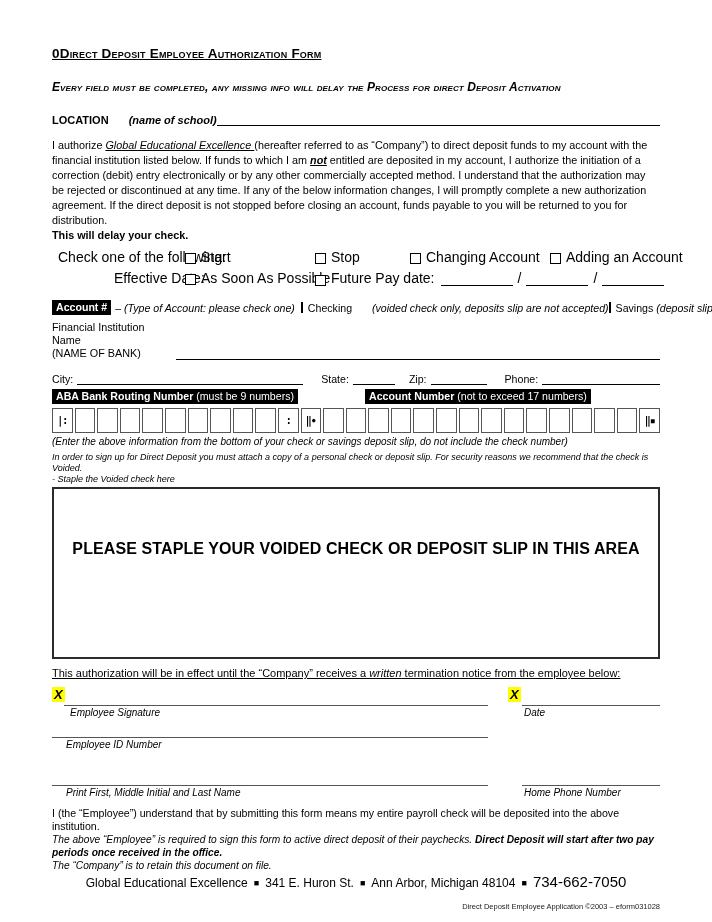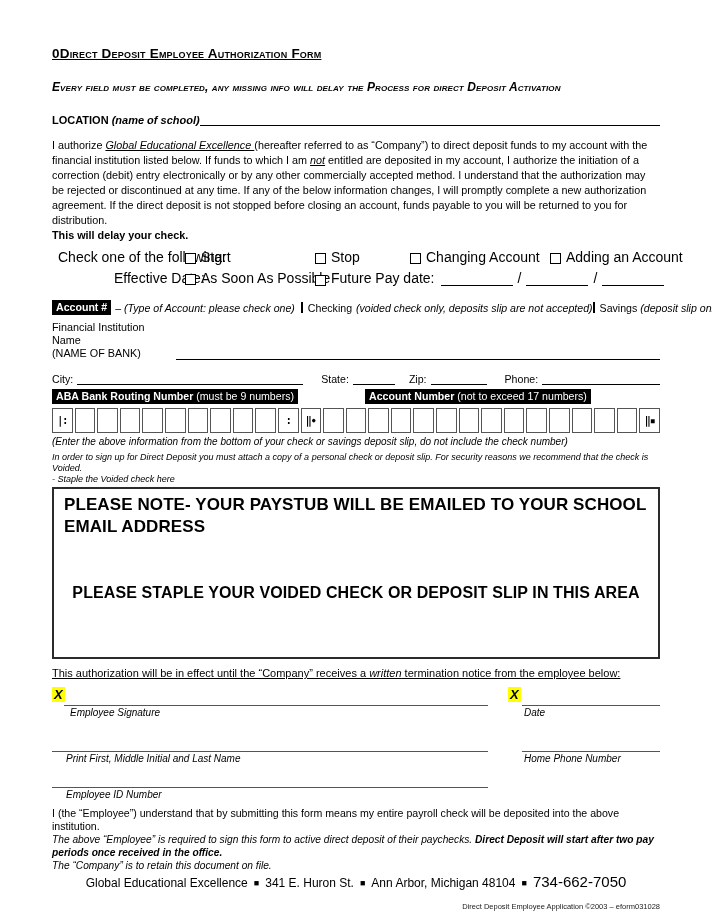--- a/index.html
+++ b/index.html
@@ -13,27 +13,27 @@
 
   .title {
     margin-top:46px; font-size:13.5px; font-weight:bold;
     font-variant:small-caps; text-decoration:underline; letter-spacing:.2px;
   }
   .warning {
     margin-top:19px; font-size:12px; font-weight:bold; font-style:italic;
     font-variant:small-caps; letter-spacing:.1px;
   }
   .location-row { margin-top:19px; display:flex; align-items:flex-end; font-size:11px; font-weight:bold; }
-  .location-row .hint { font-style:italic; margin-left:3px; }
+  .location-row .hint { font-style:italic; margin-left:20px; }
   .fl { display:inline-block; border-bottom:1px solid #000; height:13px; }
   .flex1 { flex:1; }
 
   .para { margin-top:12px; font-size:10.8px; line-height:15px; }
   .u-it { font-style:italic; text-decoration:underline; }
-  .u-bit { font-style:italic; font-weight:normal; text-decoration:underline; }
+  .u-bit { font-style:italic; font-weight:bold; text-decoration:underline; }
   .bold { font-weight:bold; }
 
   .check-row { position:relative; height:17px; font-size:14px; }
   .abs { position:absolute; top:0; white-space:nowrap; }
   .cb {
     display:inline-block; width:11px; height:11px; border:1.5px solid #000;
     vertical-align:-2px; margin-right:5px; background:#fff;
   }
   .inlrow { display:inline-flex; align-items:flex-end; }
   .dseg { border-bottom:1px solid #000; height:12px; display:inline-block; }
@@ -130,21 +130,21 @@
         <span class="slash">/</span>
         <span class="dseg" style="width:62px;"></span>
       </span>
     </div>
 
     <div class="acct-row">
       <span class="chip">Account #</span>
       <span class="it" style="margin-left:4px;"><span>–</span> <span>(Type of Account: please check one)</span></span>
       <span class="cb" style="margin-left:6px;"></span>
       <span>Checking</span>
-      <span class="it" style="margin-left:4px;">(voided check only, deposits slip are not accepted)</span>
+      <span class="it" style="margin-left:20px;">(voided check only, deposits slip are not accepted)</span>
       <span style="width:28px;"></span>
       <span class="cb"></span>
       <span>Savings</span>
       <span class="it" style="margin-left:3px;">(deposit slip only)</span>
     </div>
 
     <div class="bank-row">
       <span class="lbl">
         <span>Financial Institution Name</span><br>
         <span>(NAME OF BANK)</span>
@@ -199,49 +199,48 @@
     </div>
 
     <div class="micr-note">(Enter the above information from the bottom of your check or savings deposit slip, do not include the check number)</div>
 
     <div class="attach-note">
       <span>In order to sign up for Direct Deposit you must attach a copy of a personal check or deposit slip. For security reasons we recommend that the check is Voided.</span><br>
       <span>- Staple the Voided check here</span>
     </div>
 
     <div class="staple-box">
-      <div class="box-h1">PLEASE NOTE- YOUR PAYSTUB WILL BE EMAILED TO YOUR SCHOOL EMAIL ADDRESS</div>
       <div class="box-h2">PLEASE STAPLE YOUR VOIDED CHECK OR DEPOSIT SLIP IN THIS AREA</div>
     </div>
 
     <div class="auth-effect">
       <span>This authorization will be in effect until the “Company” receives a </span><span class="u-it">written</span><span> termination notice from the employee below:</span>
     </div>
 
     <div class="sig-row">
       <span class="xmark" style="left:0;">X</span>
       <span class="line" style="left:12px; width:424px; top:20px;"></span>
       <span class="sub-lbl" style="left:18px; top:22px;">Employee Signature</span>
       <span class="xmark" style="left:456px;">X</span>
       <span class="line" style="left:470px; width:138px; top:20px;"></span>
       <span class="sub-lbl" style="left:472px; top:22px;">Date</span>
     </div>
 
+    <div class="plain-row" style="margin-top:10px; height:24px;">
+      <span class="line" style="left:0; width:436px; top:8px;"></span>
+      <span class="sub-lbl" style="left:14px; top:10px;">Employee ID Number</span>
+    </div>
+
     <div class="plain-row" style="margin-top:22px;">
       <span class="line" style="left:0; width:436px; top:10px;"></span>
       <span class="sub-lbl" style="left:14px; top:12px;">Print First, Middle Initial and Last Name</span>
       <span class="line" style="left:470px; width:138px; top:10px;"></span>
       <span class="sub-lbl" style="left:472px; top:12px;">Home Phone Number</span>
     </div>
 
-    <div class="plain-row" style="margin-top:10px; height:24px;">
-      <span class="line" style="left:0; width:436px; top:8px;"></span>
-      <span class="sub-lbl" style="left:14px; top:10px;">Employee ID Number</span>
-    </div>
-
     <div class="closing">
       <div>I (the “Employee”) understand that by submitting this form means my entire payroll check will be deposited into the above institution.</div>
       <div class="it-line"><span>The above “Employee” is required to sign this form to active direct deposit of their paychecks. </span><span class="bit">Direct Deposit will start after two pay periods once received in the office.</span></div>
       <div class="it-line">The “Company” is to retain this document on file.</div>
     </div>
 
     <div class="footer-line">
       <span>Global Educational Excellence</span><span class="sq">■</span><span>341 E. Huron St.</span><span class="sq">■</span><span>Ann Arbor, Michigan 48104</span><span class="sq">■</span><span class="phone">734-662-7050</span>
     </div>
 

